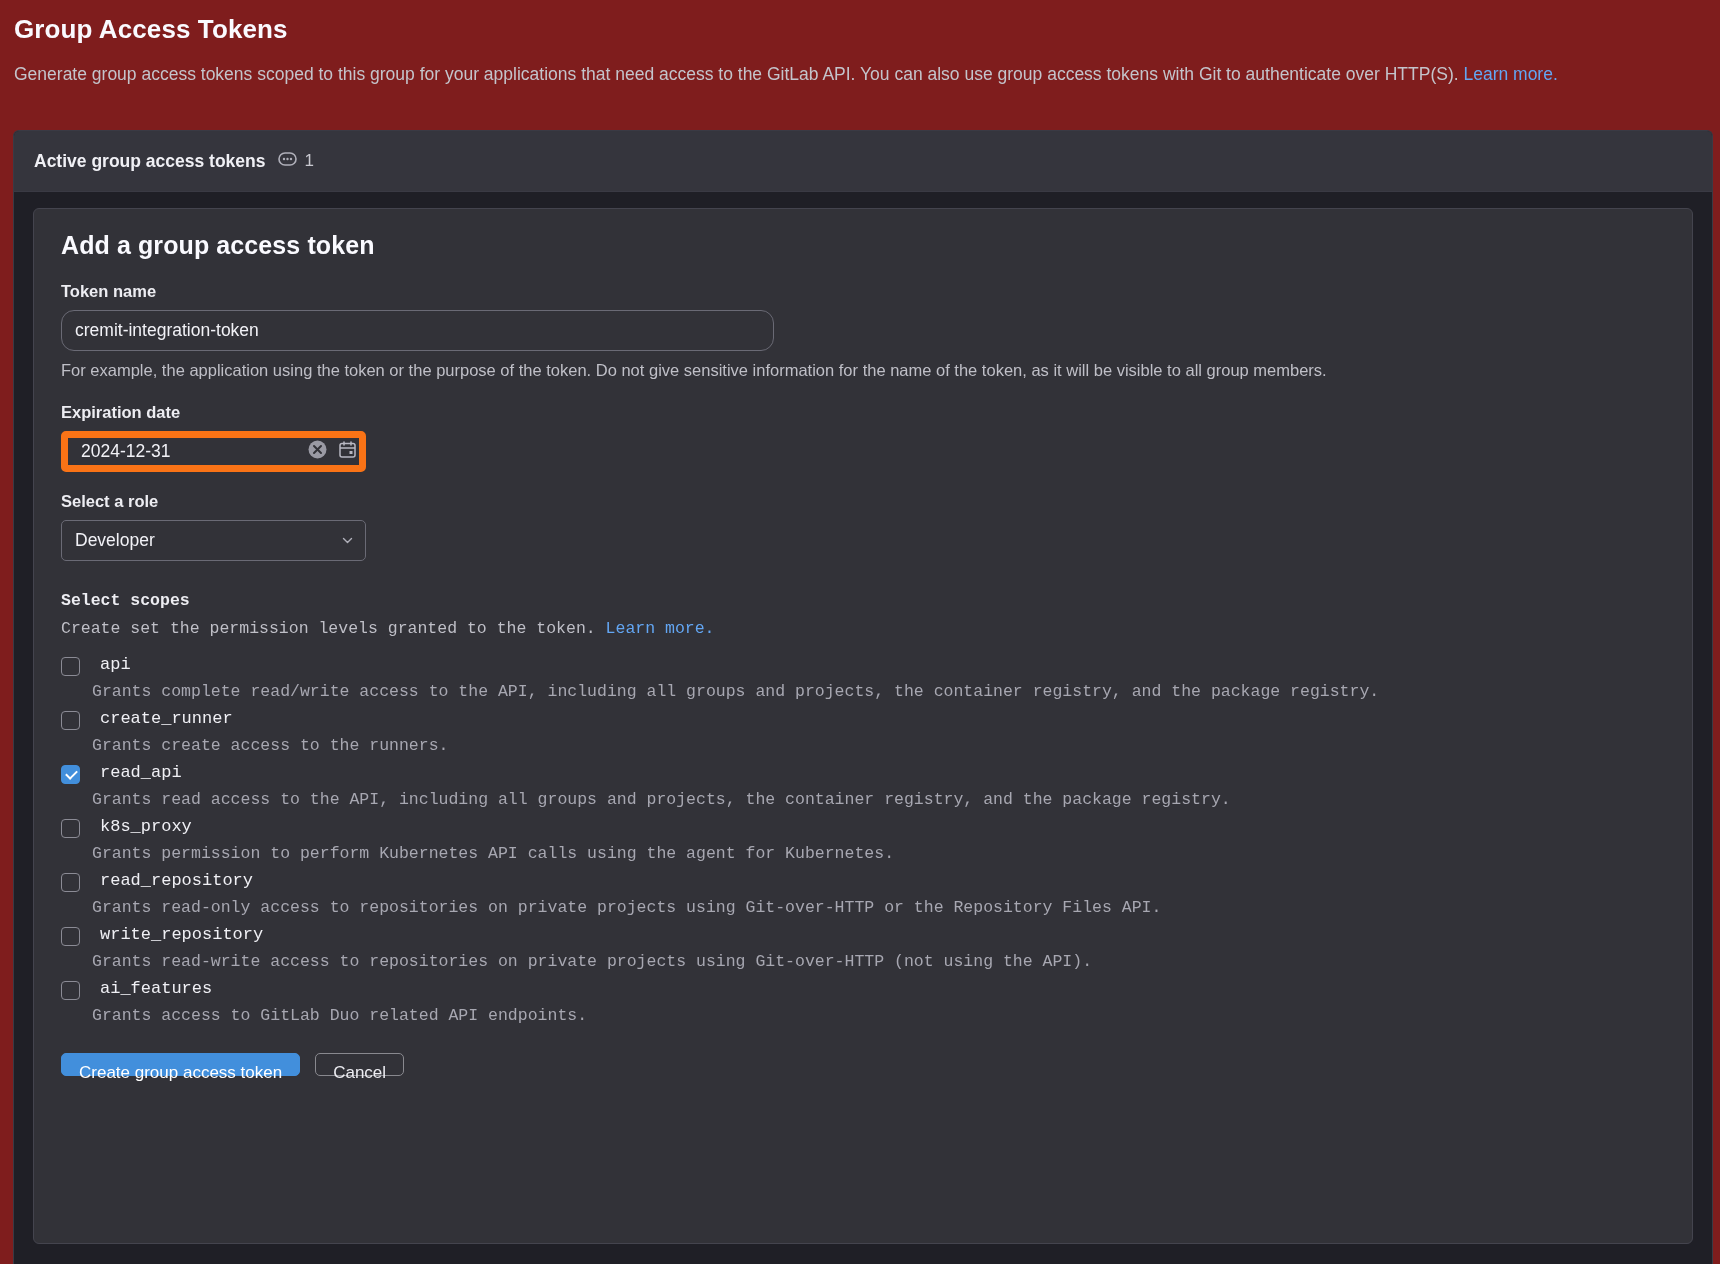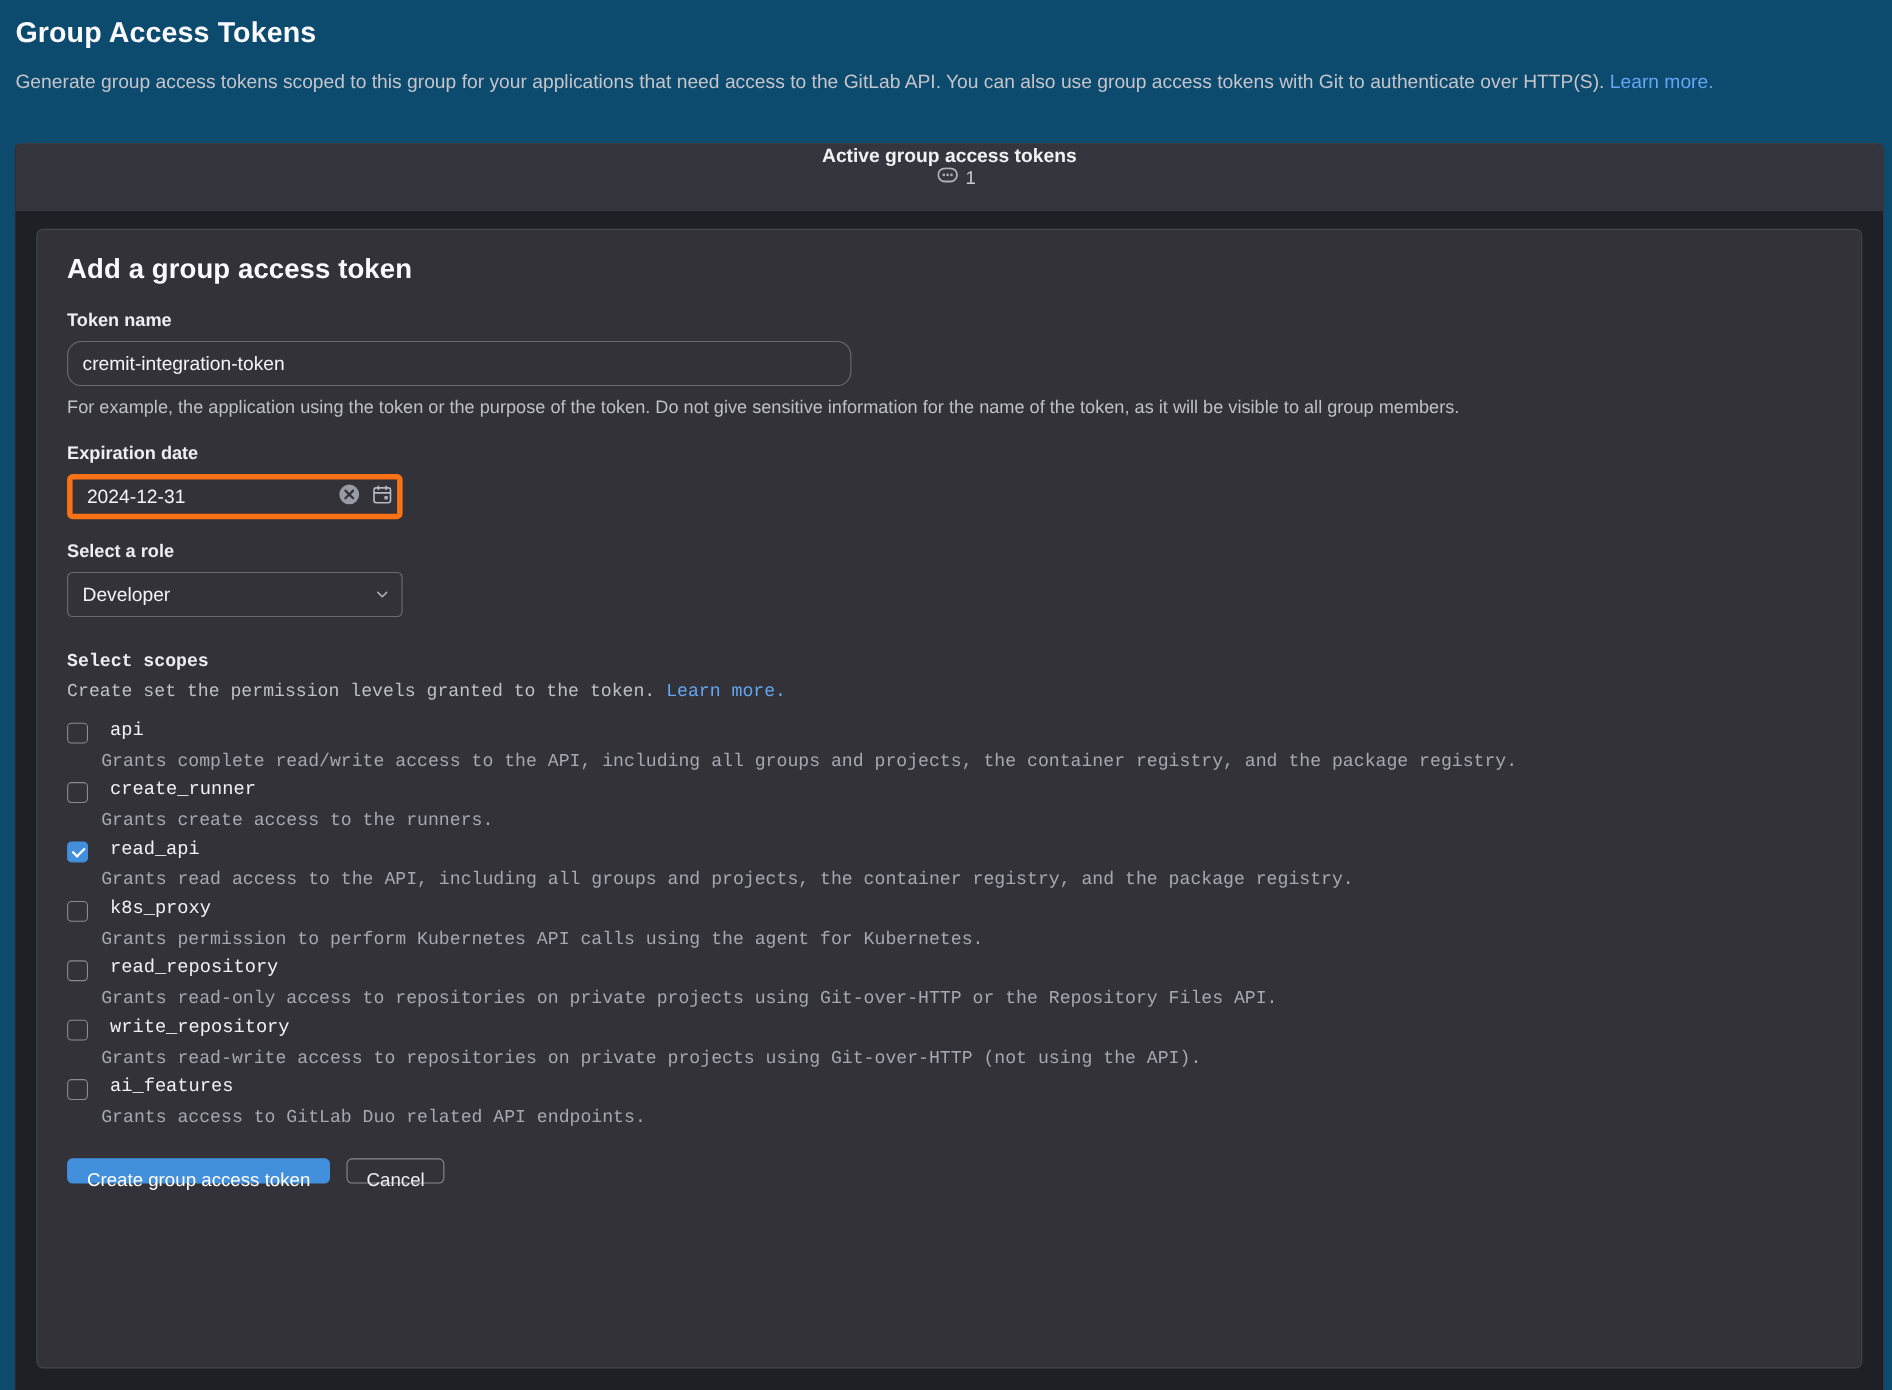--- a/index.html
+++ b/index.html
@@ -5,21 +5,21 @@
   * { box-sizing: border-box; }
   html, body {
     margin: 0; padding: 0;
     background: #1b1b21;
     width: 1720px; height: 1264px;
     font-family: "Liberation Sans", sans-serif;
     -webkit-font-smoothing: antialiased;
   }
   .page {
     width: 1720px; height: 1264px;
-    background: #0c4a6e;
+    background: #7f1d1d;
     position: relative;
     overflow: hidden;
   }
 
   
   .page-head { padding: 14px 16px 0 14px; }
   .page-title {
     font-size: 26px;
     font-weight: bold;
     color: #fafaff;
@@ -49,21 +49,20 @@
     border-radius: 6px 6px 0 0;
   }
   .panel-header {
     height: 61px;
     display: flex;
     align-items: center;
     padding: 0 20px;
     border-bottom: 1px solid #3a3a44;
     background: #35353d;
     border-radius: 5px 5px 0 0;
-    flex-direction: column;
   }
   .panel-header-title {
     font-size: 17.5px;
     font-weight: bold;
     color: #f0f0f5;
   }
   .badge-wrap {
     display: inline-flex;
     align-items: center;
     gap: 7px;
@@ -127,21 +126,21 @@
   
   .date-wrap {
     position: relative;
     width: 305px;
     height: 41px;
   }
   .date-input {
     width: 305px;
     height: 41px;
     background: #323238;
-    border: 5px solid #f97316;
+    border: 7px solid #f97316;
     border-radius: 5px;
     color: #f2f2f7;
     font-size: 17.5px;
     font-family: "Liberation Sans", sans-serif;
     padding: 0 74px 0 13px;
     outline: none;
   }
   .date-icons {
     position: absolute;
     right: 9px;

